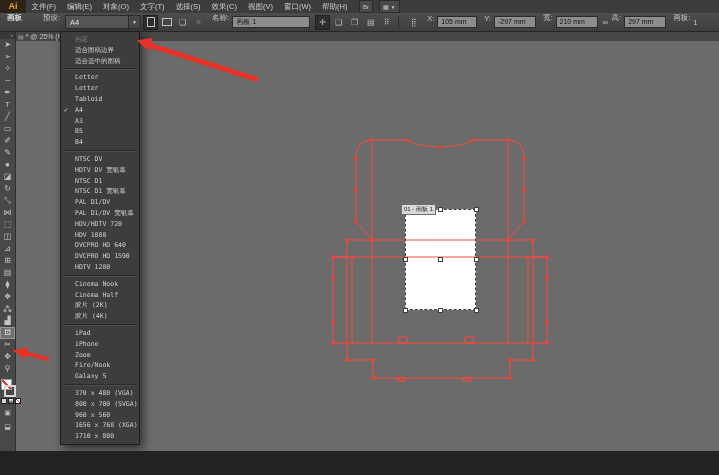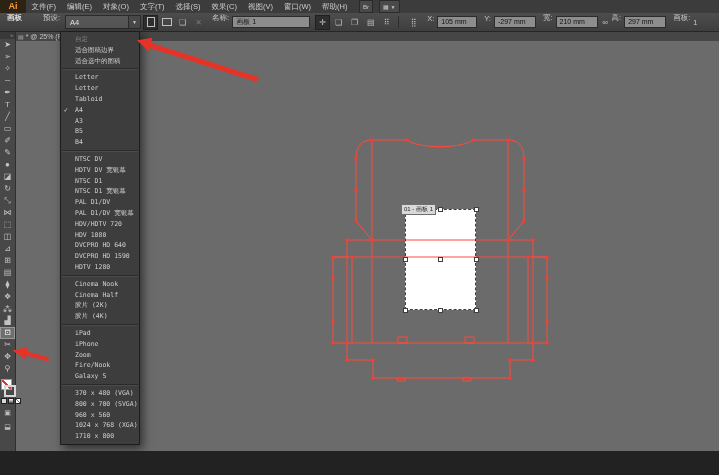--- a/index.html
+++ b/index.html
@@ -333,21 +333,21 @@
       <div class="dd-sep"></div>
       <div class="dd-item"><span class="chk"></span><span>iPad</span></div>
       <div class="dd-item"><span class="chk"></span><span>iPhone</span></div>
       <div class="dd-item"><span class="chk"></span><span>Zoom</span></div>
       <div class="dd-item"><span class="chk"></span><span>Fire/Nook</span></div>
       <div class="dd-item"><span class="chk"></span><span>Galaxy S</span></div>
       <div class="dd-sep"></div>
       <div class="dd-item"><span class="chk"></span><span>370 x 480 (VGA)</span></div>
       <div class="dd-item"><span class="chk"></span><span>800 x 700 (SVGA)</span></div>
       <div class="dd-item"><span class="chk"></span><span>960 x 560</span></div>
-      <div class="dd-item"><span class="chk"></span><span>1024 x 768 (XGA)</span></div>
+      <div class="dd-item"><span class="chk"></span><span>1656 x 768 (XGA)</span></div>
       <div class="dd-item"><span class="chk"></span><span>1710 x 800</span></div>
     </div>
 
   <svg class="arrows" width="719" height="475">
     <g stroke="#e63327" fill="#e63327">
       <line x1="256" y1="79" x2="149" y2="45" stroke-width="5" stroke-linecap="round"></line>
       <polygon points="139,41 151.1,38.9 148.1,49.4" stroke-width="2"></polygon>
       <line x1="47" y1="359" x2="25" y2="353" stroke-width="4" stroke-linecap="round"></line>
       <polygon points="15,351 26.7,348.4 24.7,357.6" stroke-width="2"></polygon>
     </g>

